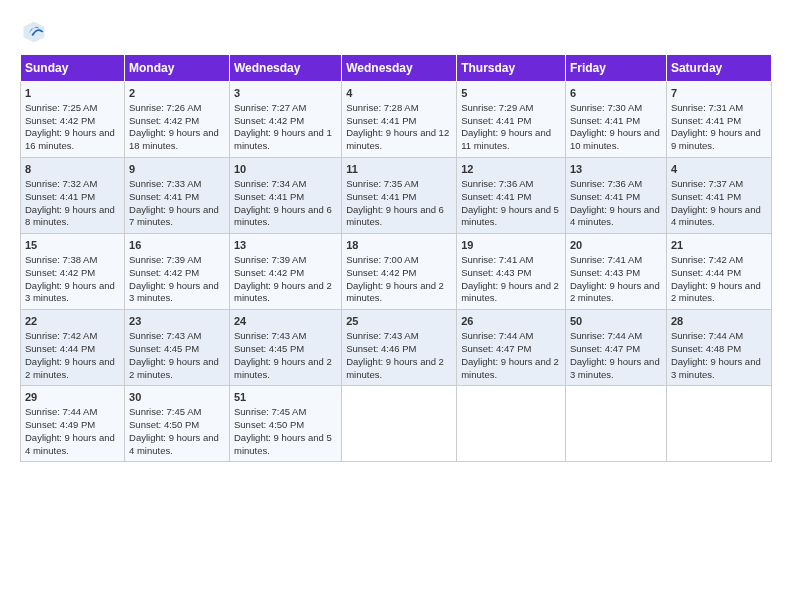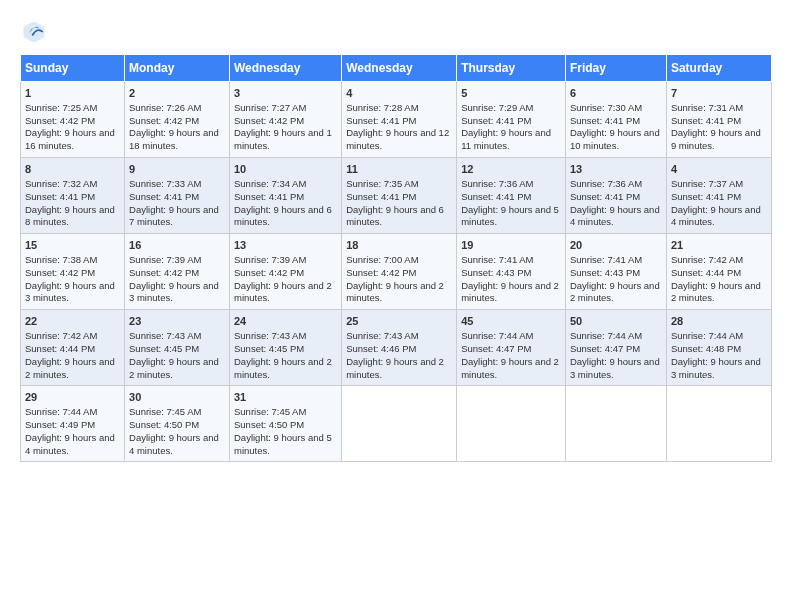--- a/index.html
+++ b/index.html
@@ -51,21 +51,21 @@
       font-size: 14px;
       color: #555;
       margin-top: 2px;
     }
     table {
       width: 100%;
       border-collapse: collapse;
       margin-top: 8px;
     }
     thead tr th {
-      background-color: #3b82f6;
+      background-color: #6d28d9;
       color: #fff;
       font-size: 12px;
       font-weight: bold;
       padding: 6px 4px;
       text-align: left;
       border: 1px solid #fff;
     }
     tbody tr td {
       font-size: 9.5px;
       color: #333;
@@ -151,28 +151,28 @@
           <td><span class="day-num">18</span><span>Sunrise: 7:00 AM</span><br><span>Sunset: 4:42 PM</span><br><span>Daylight: 9 hours and 2 minutes.</span></td>
           <td><span class="day-num">19</span><span>Sunrise: 7:41 AM</span><br><span>Sunset: 4:43 PM</span><br><span>Daylight: 9 hours and 2 minutes.</span></td>
           <td><span class="day-num">20</span><span>Sunrise: 7:41 AM</span><br><span>Sunset: 4:43 PM</span><br><span>Daylight: 9 hours and 2 minutes.</span></td>
           <td><span class="day-num">21</span><span>Sunrise: 7:42 AM</span><br><span>Sunset: 4:44 PM</span><br><span>Daylight: 9 hours and 2 minutes.</span></td>
         </tr>
         <tr>
           <td><span class="day-num">22</span><span>Sunrise: 7:42 AM</span><br><span>Sunset: 4:44 PM</span><br><span>Daylight: 9 hours and 2 minutes.</span></td>
           <td><span class="day-num">23</span><span>Sunrise: 7:43 AM</span><br><span>Sunset: 4:45 PM</span><br><span>Daylight: 9 hours and 2 minutes.</span></td>
           <td><span class="day-num">24</span><span>Sunrise: 7:43 AM</span><br><span>Sunset: 4:45 PM</span><br><span>Daylight: 9 hours and 2 minutes.</span></td>
           <td><span class="day-num">25</span><span>Sunrise: 7:43 AM</span><br><span>Sunset: 4:46 PM</span><br><span>Daylight: 9 hours and 2 minutes.</span></td>
-          <td><span class="day-num">45</span><span>Sunrise: 7:44 AM</span><br><span>Sunset: 4:47 PM</span><br><span>Daylight: 9 hours and 2 minutes.</span></td>
+          <td><span class="day-num">26</span><span>Sunrise: 7:44 AM</span><br><span>Sunset: 4:47 PM</span><br><span>Daylight: 9 hours and 2 minutes.</span></td>
           <td><span class="day-num">50</span><span>Sunrise: 7:44 AM</span><br><span>Sunset: 4:47 PM</span><br><span>Daylight: 9 hours and 3 minutes.</span></td>
           <td><span class="day-num">28</span><span>Sunrise: 7:44 AM</span><br><span>Sunset: 4:48 PM</span><br><span>Daylight: 9 hours and 3 minutes.</span></td>
         </tr>
         <tr>
           <td><span class="day-num">29</span><span>Sunrise: 7:44 AM</span><br><span>Sunset: 4:49 PM</span><br><span>Daylight: 9 hours and 4 minutes.</span></td>
           <td><span class="day-num">30</span><span>Sunrise: 7:45 AM</span><br><span>Sunset: 4:50 PM</span><br><span>Daylight: 9 hours and 4 minutes.</span></td>
-          <td><span class="day-num">31</span><span>Sunrise: 7:45 AM</span><br><span>Sunset: 4:50 PM</span><br><span>Daylight: 9 hours and 5 minutes.</span></td>
+          <td><span class="day-num">51</span><span>Sunrise: 7:45 AM</span><br><span>Sunset: 4:50 PM</span><br><span>Daylight: 9 hours and 5 minutes.</span></td>
           <td class="empty-cell">&nbsp;</td>
           <td class="empty-cell">&nbsp;</td>
           <td class="empty-cell">&nbsp;</td>
           <td class="empty-cell">&nbsp;</td>
         </tr>
       </tbody>
   </table>
 </div>
 
 </body></html>

